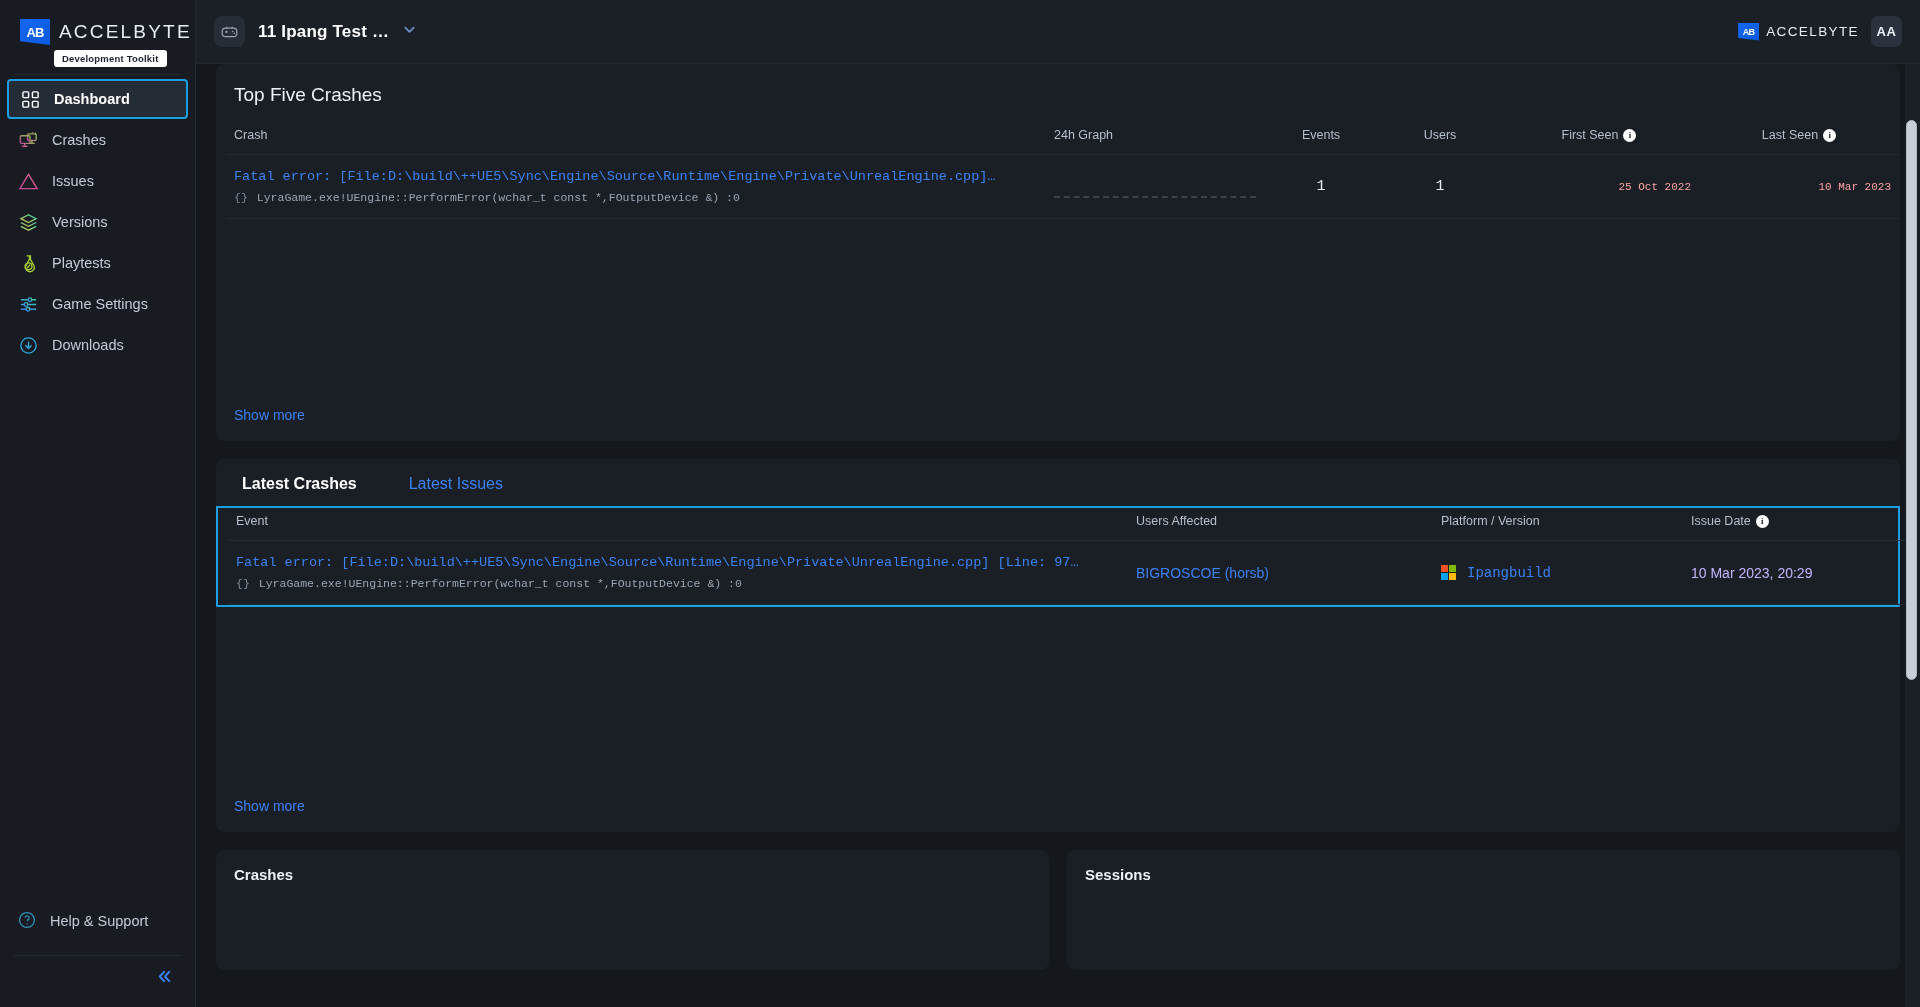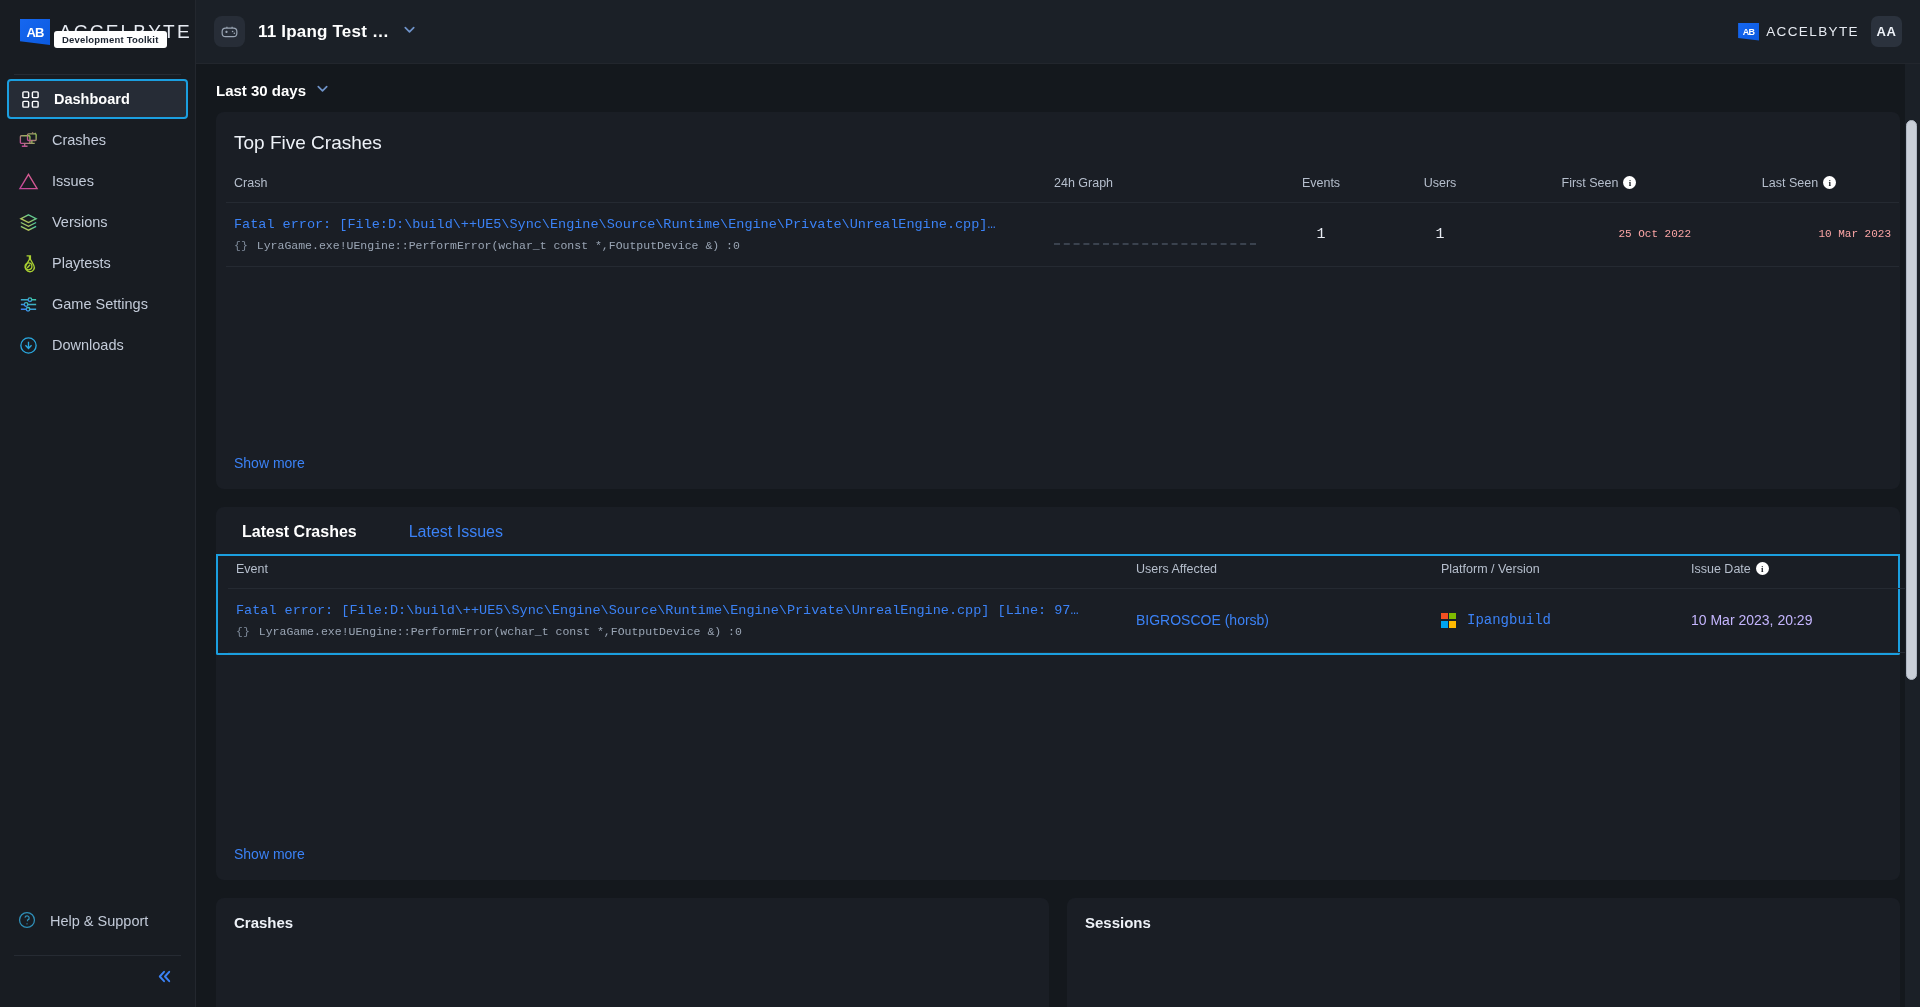--- a/index.html
+++ b/index.html
@@ -28,21 +28,21 @@
     background: linear-gradient(135deg,#1667f0,#0b5ae0);
     clip-path: polygon(0 0, 100% 0, 100% 100%, 0 86%);
     display: flex; align-items: center; justify-content: center;
     color: #fff; font-size: 13px; font-weight: bold; letter-spacing: -1px;
   }
   .brand-text {
     color: #e7ebf2; font-size: 19px; letter-spacing: 2.2px;
     font-family: "Liberation Sans", sans-serif; font-weight: 300;
   }
   .brand-badge {
-    position: absolute; left: 54px; top: 31px;
+    position: absolute; left: 54px; top: 50px;
     background: #fff; color: #1b2330;
     font-size: 9.5px; font-weight: bold;
     padding: 3px 8px 3px 8px; border-radius: 3px;
     letter-spacing: .2px; white-space: nowrap;
   }
   .sb-div { height:1px; background:#262b33; margin: 10px 14px 4px 14px; }
   .nav { padding: 0 7px; display: flex; flex-direction: column; gap: 1px; }
   .nav-item {
     height: 40px; display: flex; align-items: center; gap: 13px;
     padding: 0 10px; border-radius: 4px; cursor: pointer;
@@ -349,30 +349,20 @@
         <div class="avatar">AA</div>
       </div>
     </header>
 
     <div class="scroll-area">
       <div class="scrolltrack"></div>
       <div class="scrollbar"></div>
 
       <div class="content">
 
-        <div class="daterow">
-          <div class="datebtn">
-            <span>Last 30 days</span>
-            <span>
-              <svg width="15" height="15" viewBox="0 0 16 16" fill="none" stroke="#6f93c9" stroke-width="1.8" stroke-linecap="round" stroke-linejoin="round">
-                  <path d="M3.5 6L8 10.5 12.5 6"></path>
-                </svg>
-            </span>
-          </div>
-        </div>
 
         <section class="card">
           <div class="card-title">Top Five Crashes</div>
           <div style="padding:0 10px;">
           <table class="tbl">
             <colgroup>
               <col style="width:820px">
                   <col style="width:215px">
                   <col style="width:120px">
               <col style="width:118px">

